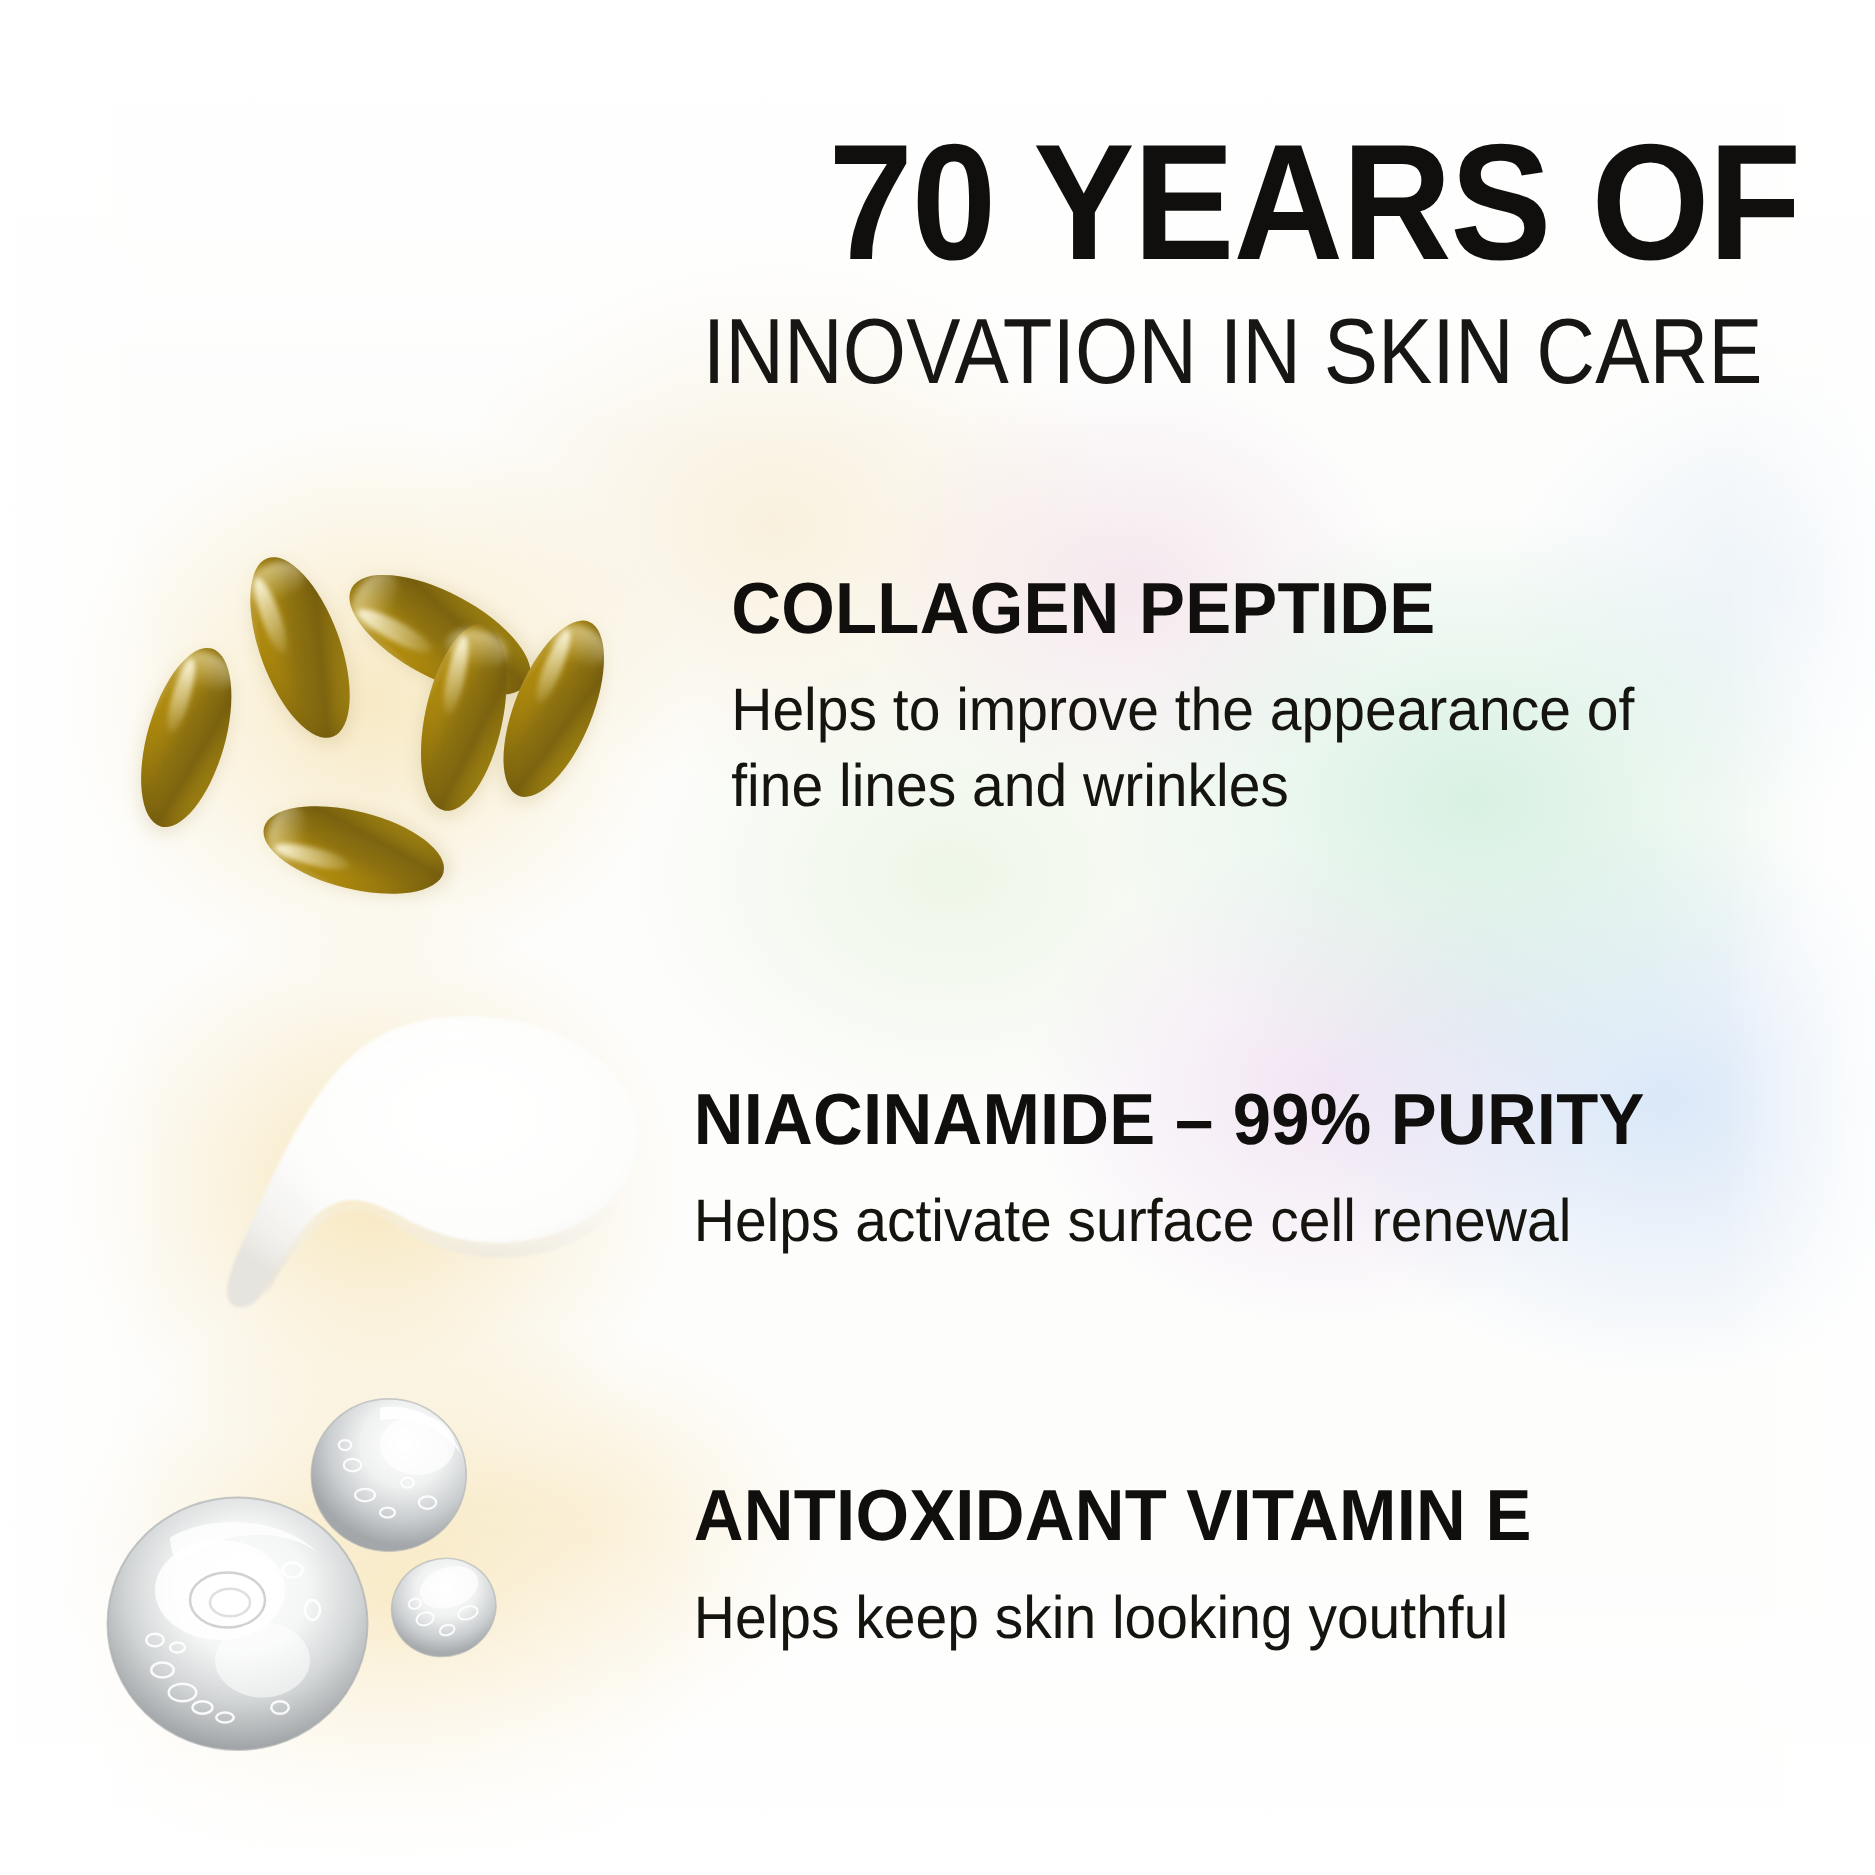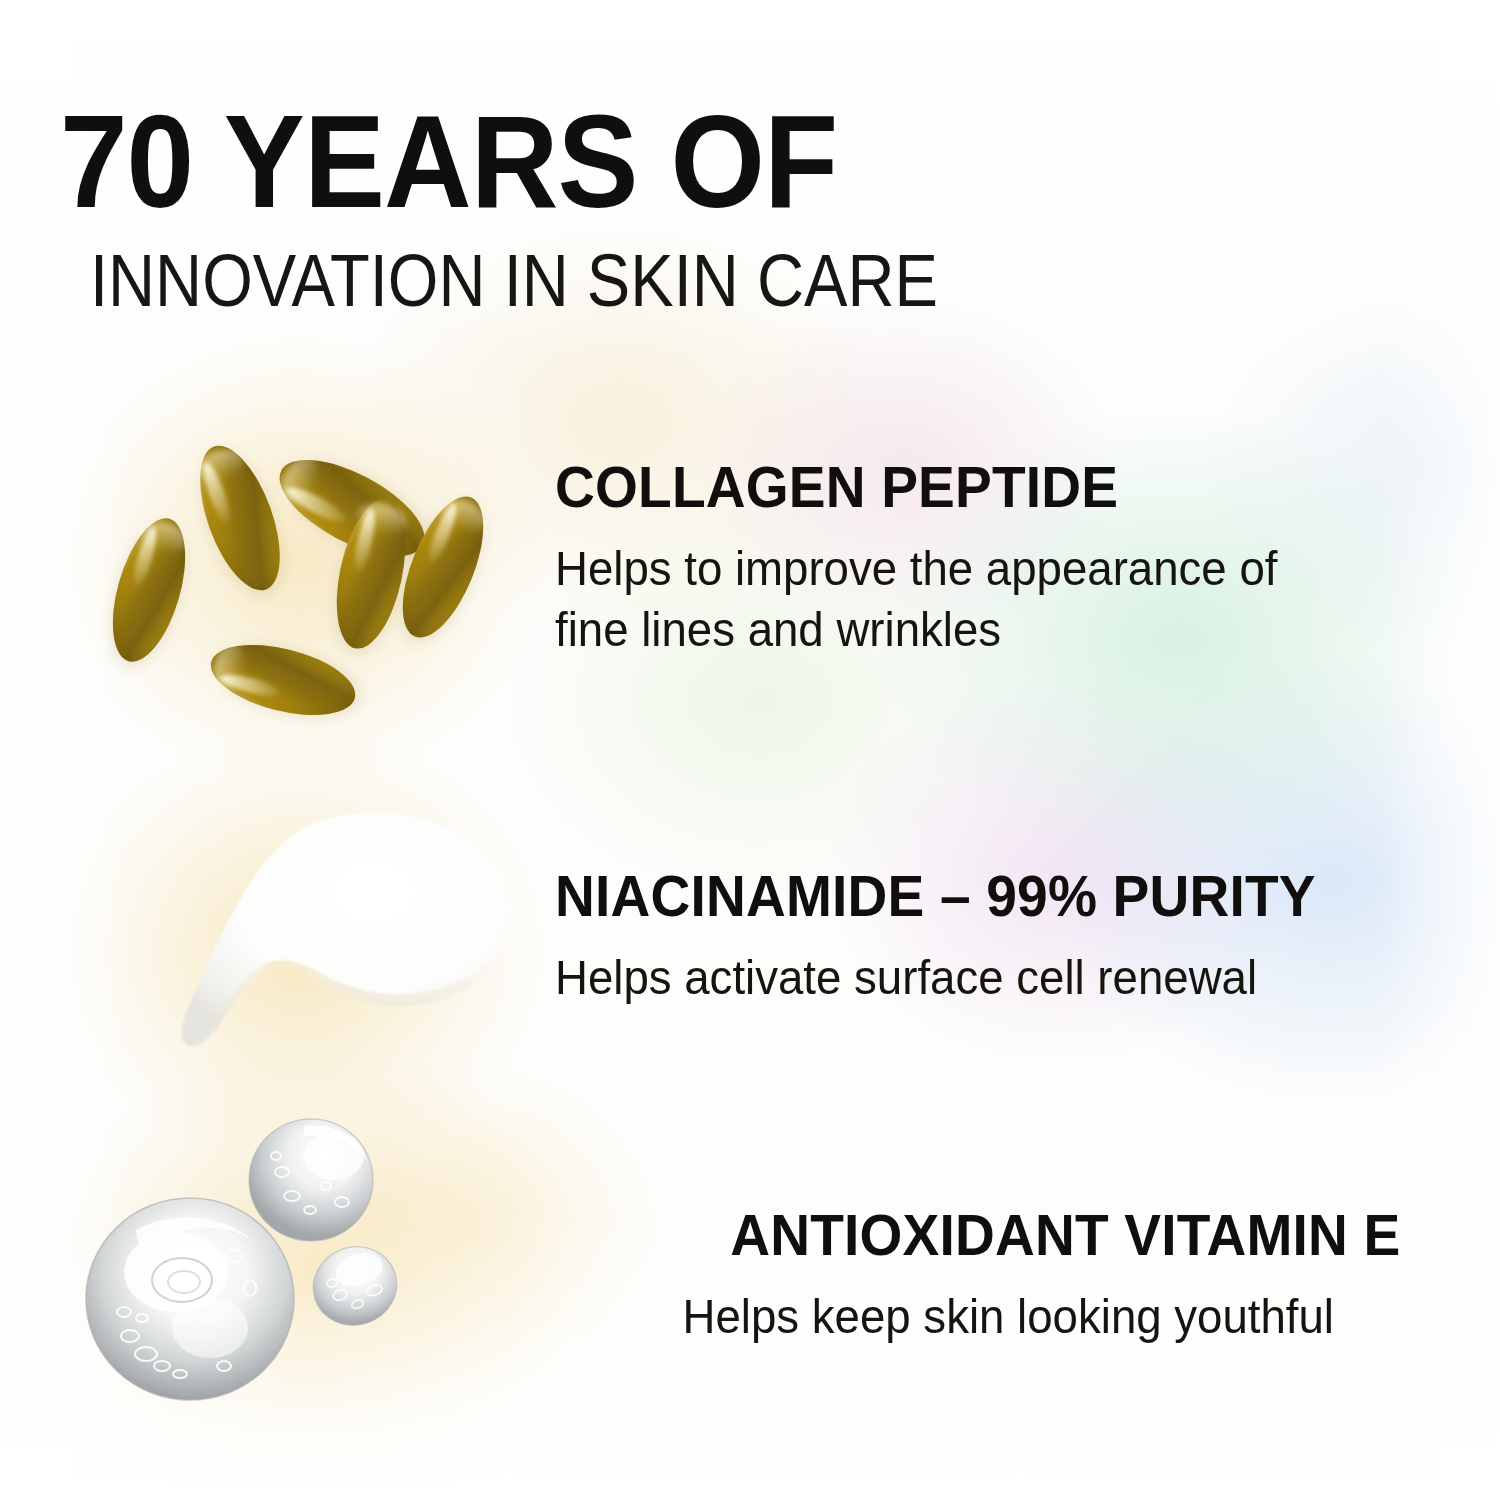--- a/index.html
+++ b/index.html
@@ -42,21 +42,21 @@
 
   .bg-vignette {
     background:
       linear-gradient(to bottom, rgba(255,255,255,1) 0%, rgba(255,255,255,0.55) 12%, rgba(255,255,255,0) 24%),
       linear-gradient(to top,    rgba(255,255,255,1) 0%, rgba(255,255,255,0.5) 8%,  rgba(255,255,255,0) 20%),
       linear-gradient(to right,  rgba(255,255,255,0.85) 0%, rgba(255,255,255,0) 9%),
       linear-gradient(to left,   rgba(255,255,255,0.8) 0%, rgba(255,255,255,0) 8%);
   }
 
   
-  .headline-wrap { position:absolute; top:96px; left:0; width:1500px; text-align:left; }
+  .headline-wrap { position:absolute; top:96px; left:0; width:1500px; text-align:right; }
 
   .headline {
     display:block;
     font-family:"Liberation Sans Narrow","Liberation Sans", sans-serif;
     font-weight:700;
     font-size:132px;
     line-height:1.0;
     letter-spacing:-1px;
     color:#100f0d;
     transform:scaleX(0.92);
@@ -101,23 +101,23 @@
     font-family:"Liberation Sans Narrow","Liberation Sans", sans-serif;
     font-weight:300;
     font-size:48px;
     line-height:1.28;
     color:#15140f;
     transform:scaleX(0.95);
     transform-origin:left top;
     max-width:820px;
   }
 
-  .r1 .copy { top:38px; }
+  .r1 .copy { top:38px;margin-left:30px; }
   .r2 .copy { top:52px;margin-top:15px; }
-  .r3 .copy { top:96px;text-align:right; }
+  .r3 .copy { top:74px; }
 
   
   .capsule {
     position:absolute;
     border-radius:50%;
     background:
       linear-gradient(105deg,
         rgba(255,255,255,0.75) 0%,
         rgba(236,206,110,0.95) 7%,
         #b9930f 20%,

